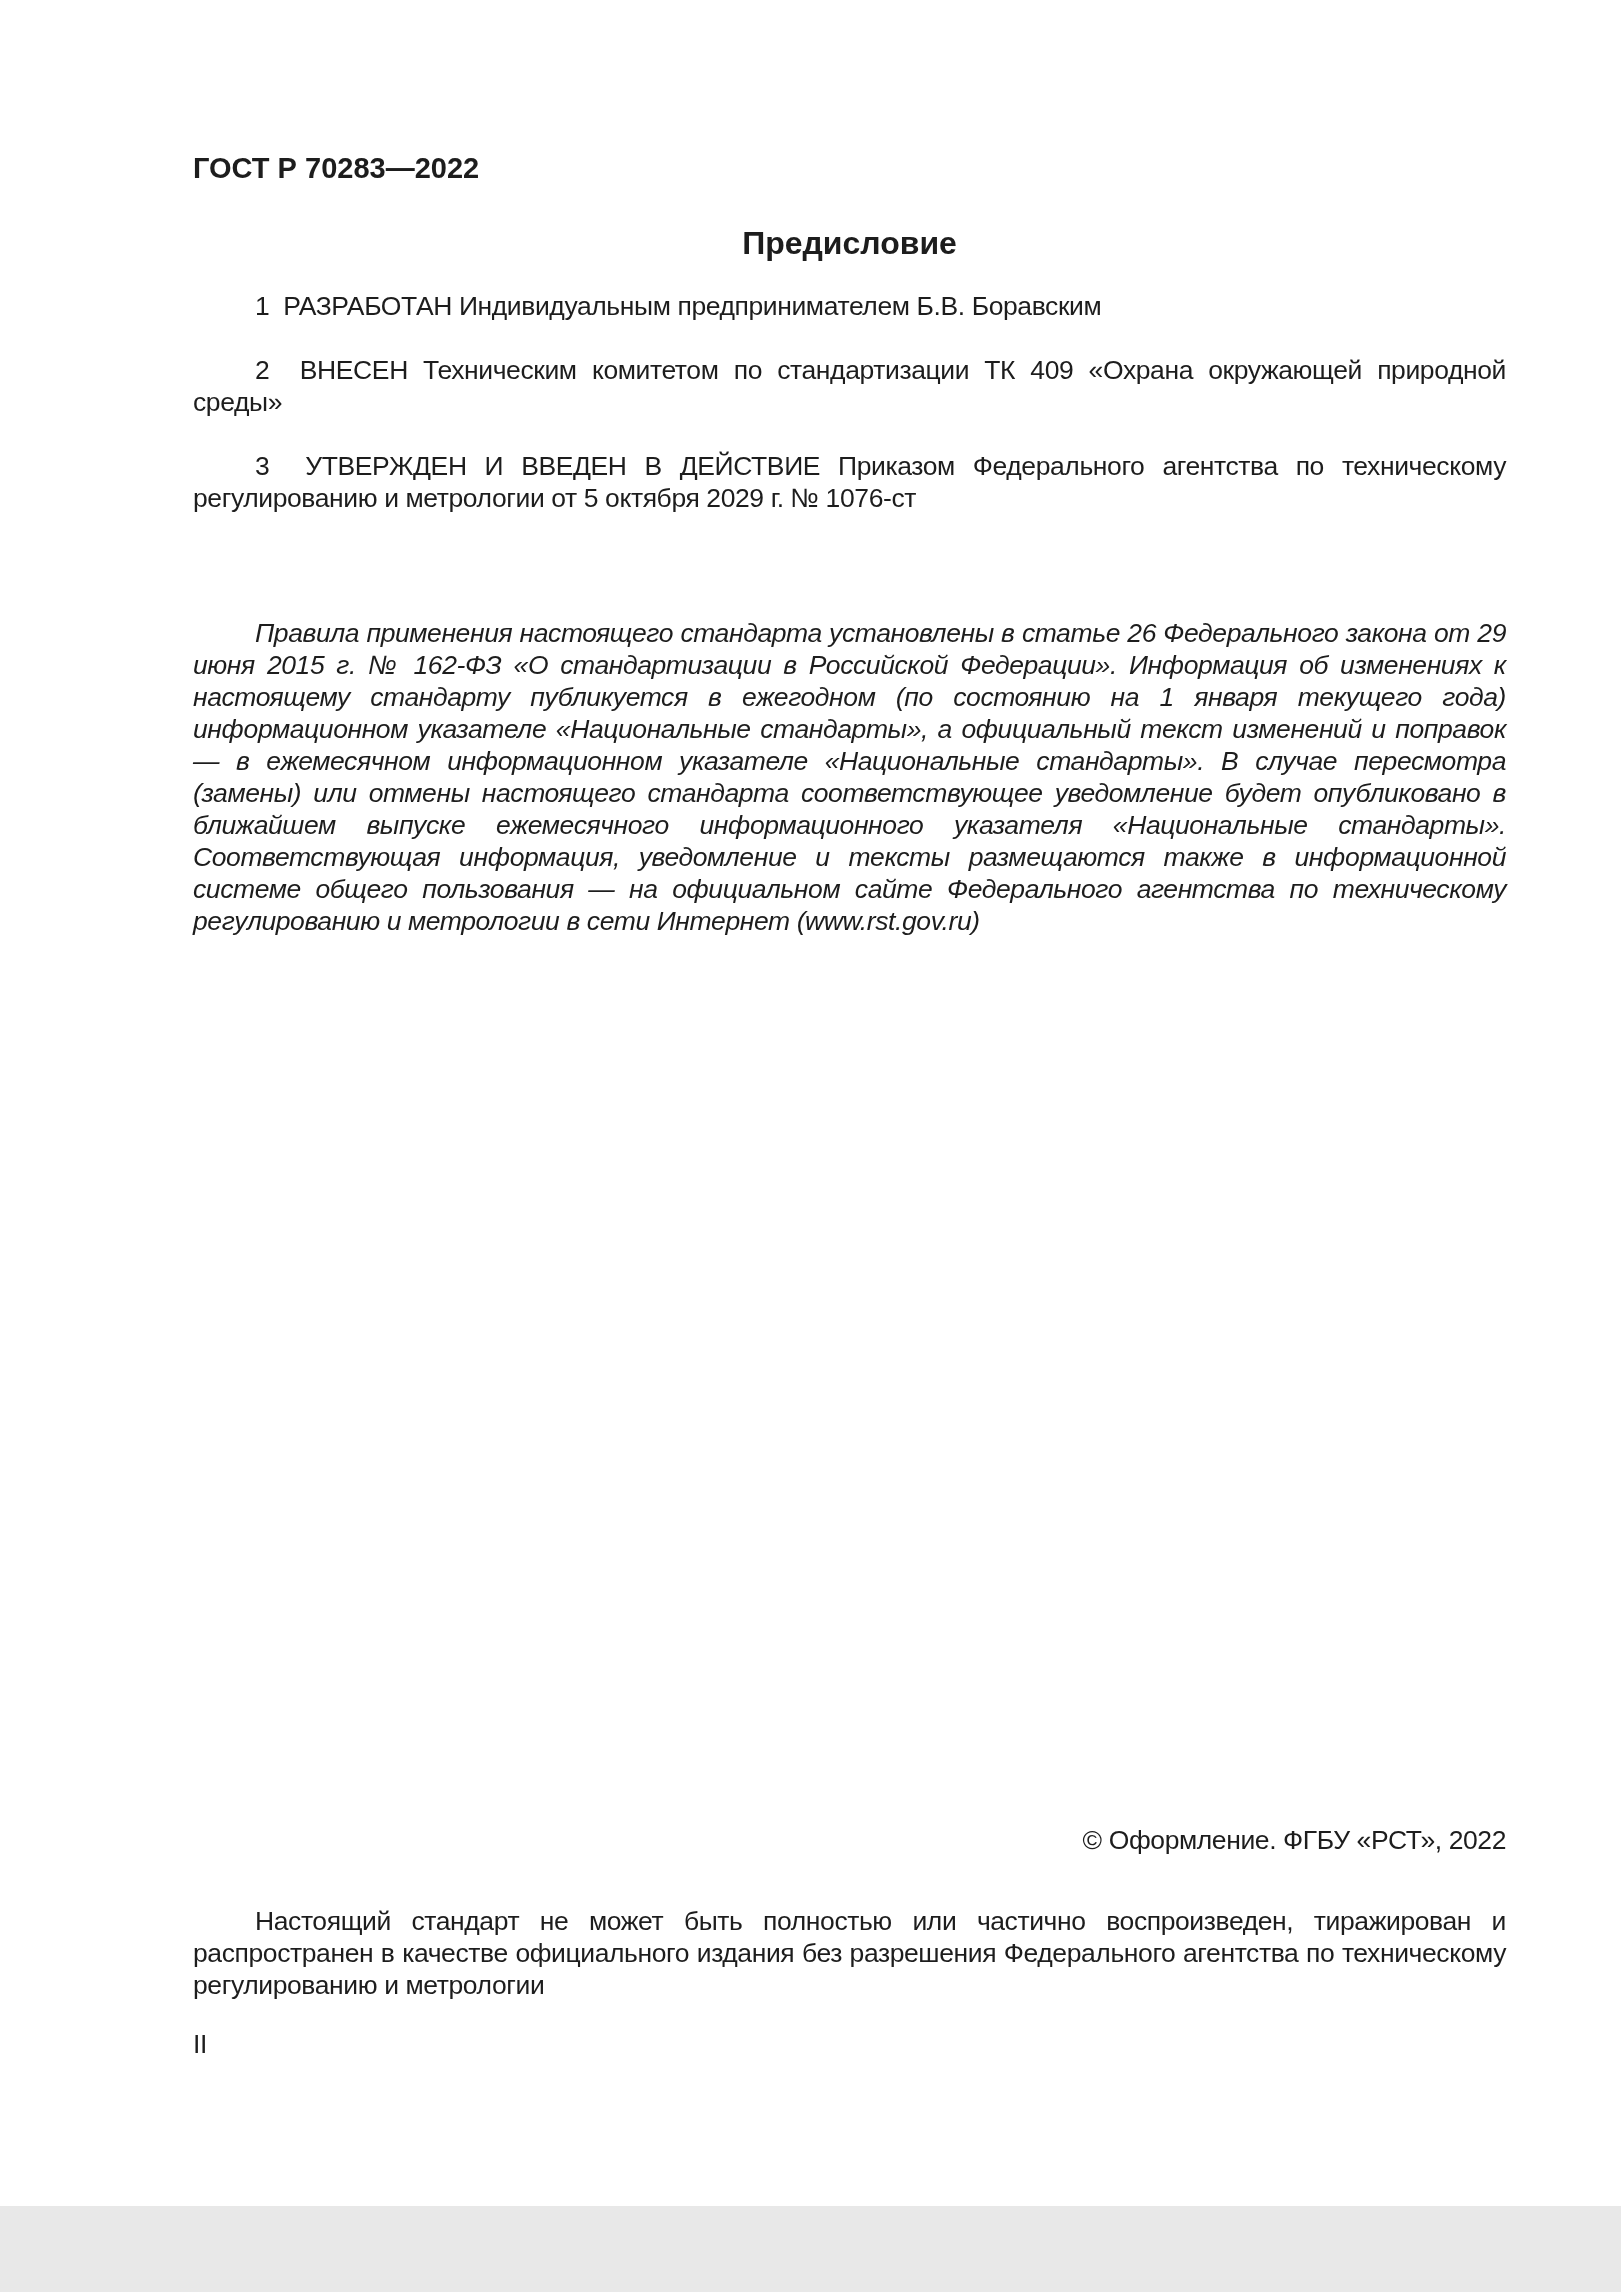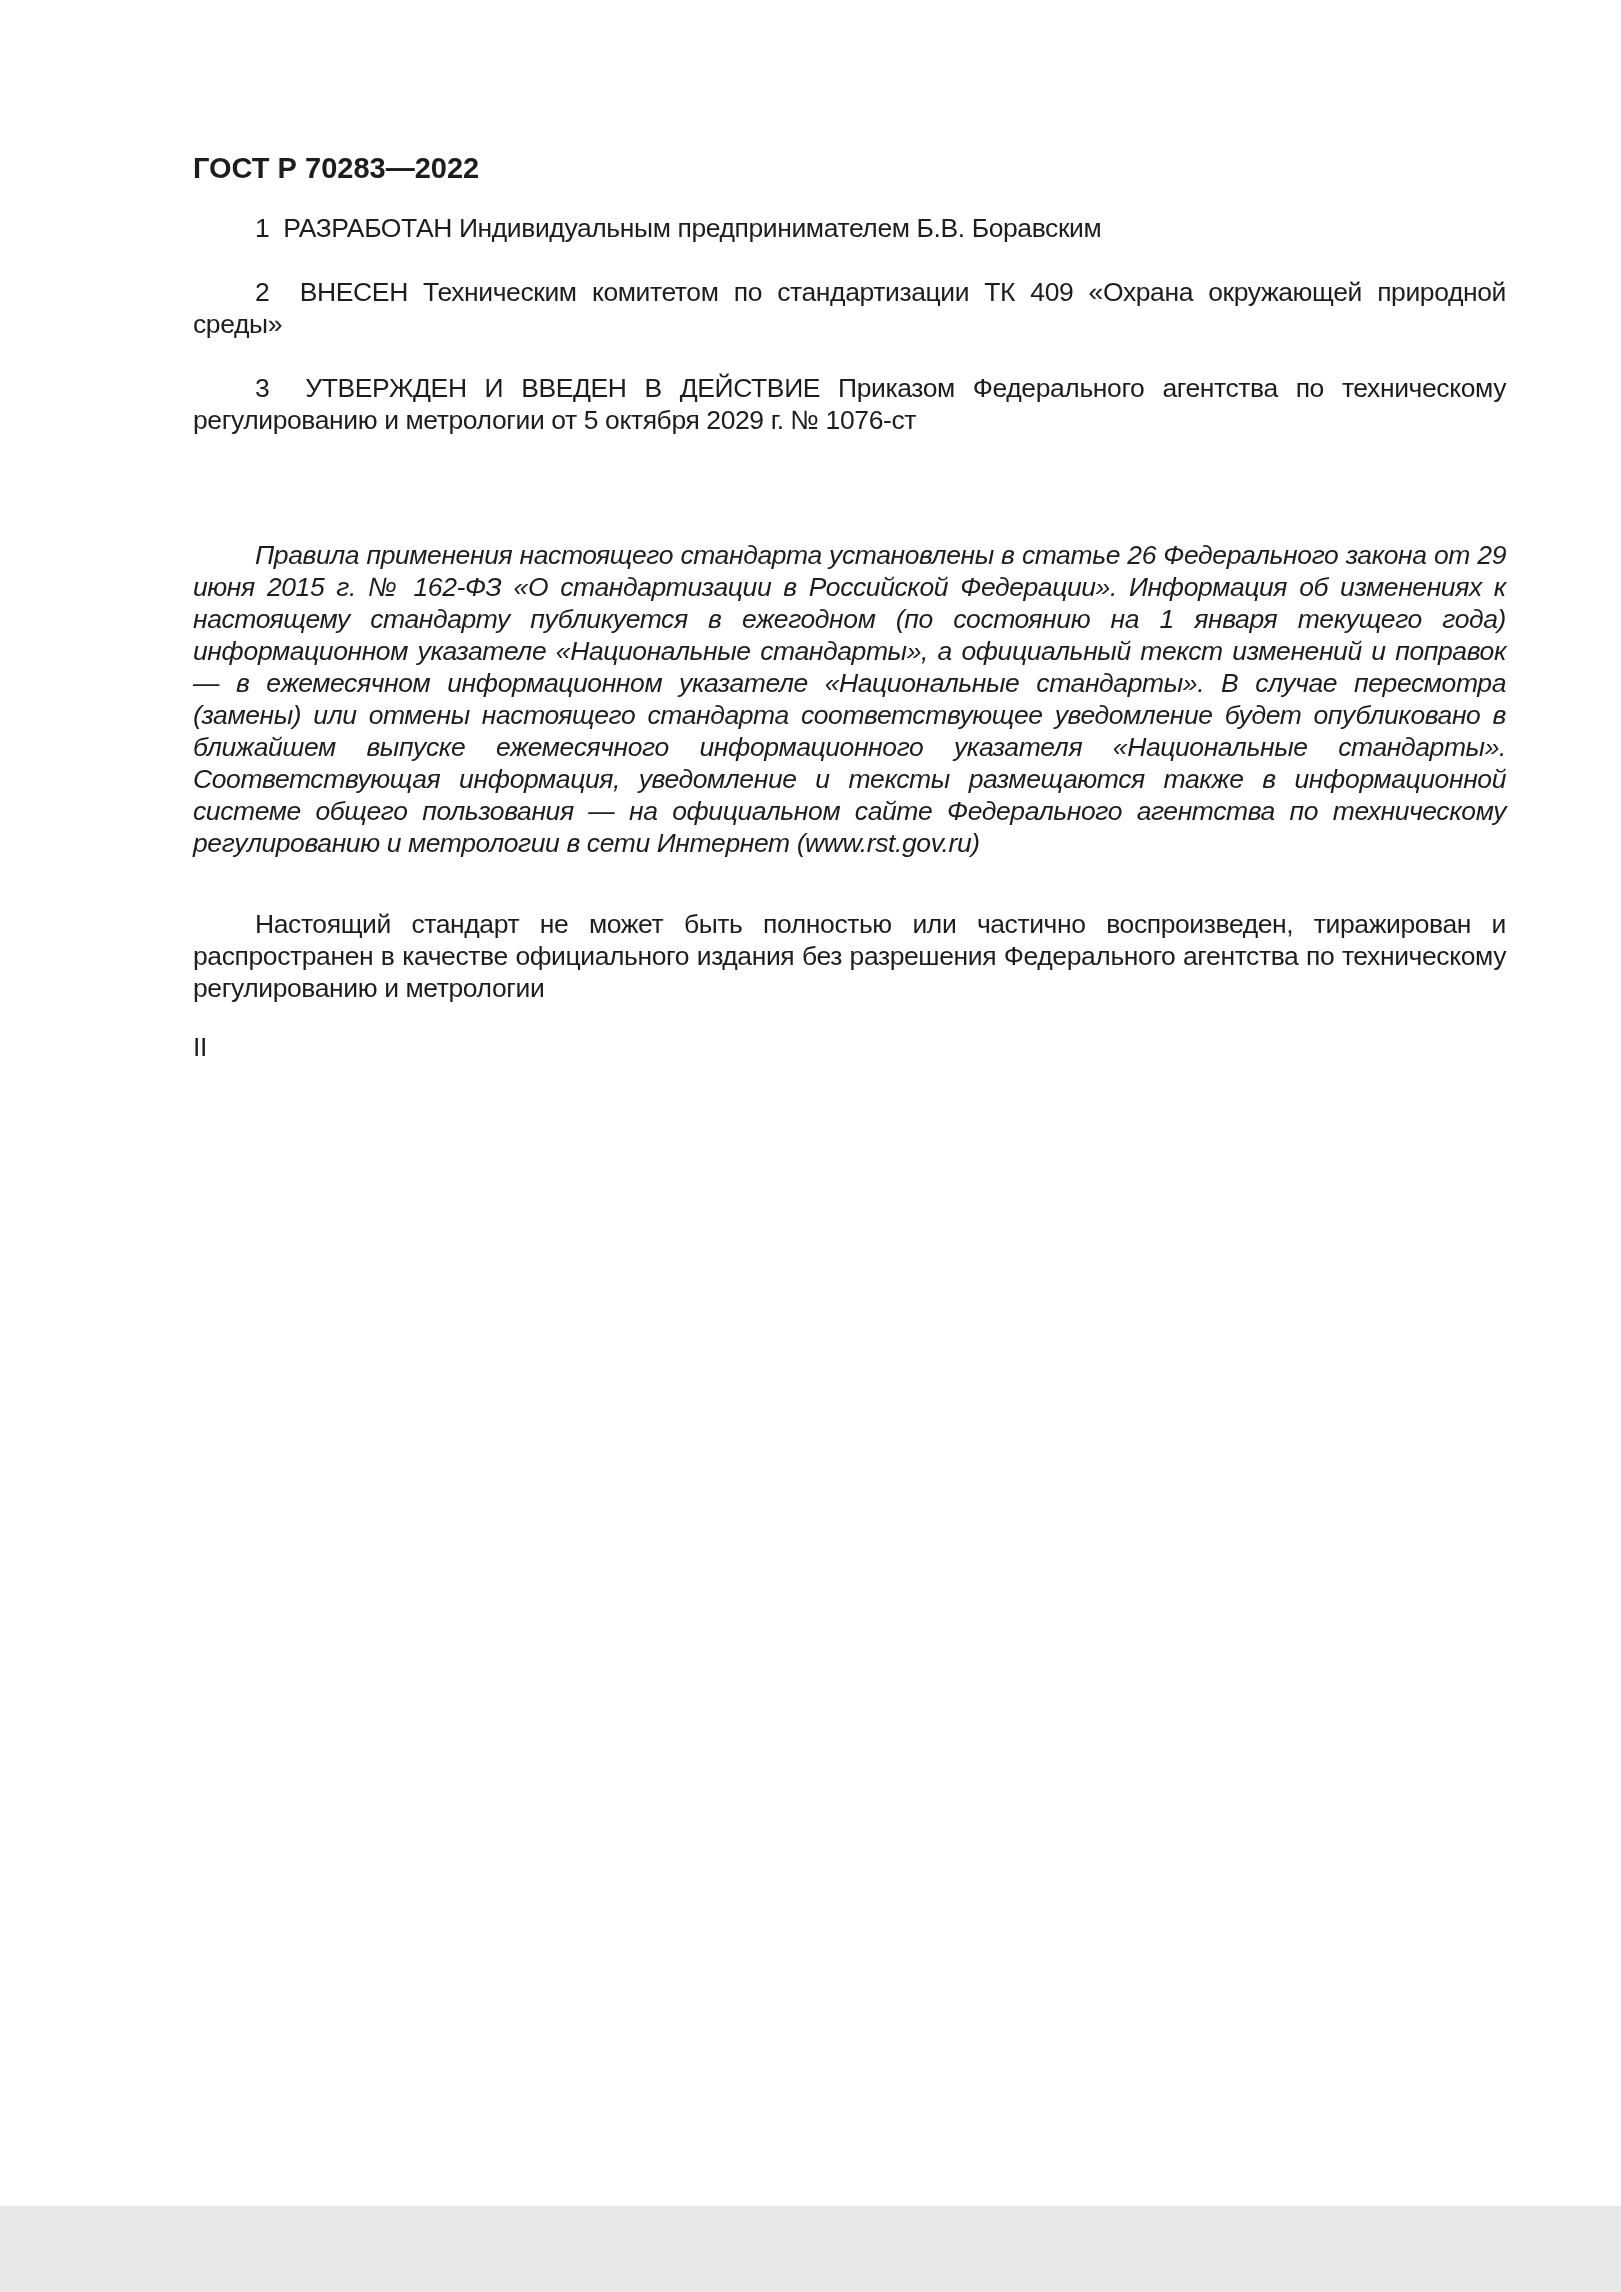--- a/index.html
+++ b/index.html
@@ -64,28 +64,30 @@
     margin-top: 27px;
   }
 </style>
 </head>
 <body>
 
 <div class="page">
 
   <div class="doc-code">ГОСТ Р 70283—2022</div>
 
+  <div class="section-title">Предисловие</div>
 
   <div class="foreword body-text">
     <p class="item">1  РАЗРАБОТАН Индивидуальным предпринимателем Б.В. Боравским</p>
     <p class="item">2  ВНЕСЕН Техническим комитетом по стандартизации ТК 409 «Охрана окружающей природной среды»</p>
     <p class="item">3  УТВЕРЖДЕН И ВВЕДЕН В ДЕЙСТВИЕ Приказом Федерального агентства по техническому регулированию и метрологии от 5 октября 2029 г. № 1076-ст</p>
   </div>
 
   <p class="legal-notice body-text">Правила применения настоящего стандарта установлены в статье 26 Федерального закона от 29 июня 2015 г. № 162-ФЗ «О стандартизации в Российской Федерации». Информация об изменениях к настоящему стандарту публикуется в ежегодном (по состоянию на 1 января текущего года) информационном указателе «Национальные стандарты», а официальный текст изменений и поправок — в ежемесячном информационном указателе «Национальные стандарты». В случае пересмотра (замены) или отмены настоящего стандарта соответствующее уведомление будет опубликовано в ближайшем выпуске ежемесячного информационного указателя «Национальные стандарты». Соответствующая информация, уведомление и тексты размещаются также в информационной системе общего пользования — на официальном сайте Федерального агентства по техническому регулированию и метрологии в сети Интернет (www.rst.gov.ru)</p>
 
+  <div class="copyright-line body-text">© Оформление. ФГБУ «РСТ», 2022</div>
 
   <p class="repro-notice body-text">Настоящий стандарт не может быть полностью или частично воспроизведен, тиражирован и распространен в качестве официального издания без разрешения Федерального агентства по техническому регулированию и метрологии</p>
 
   <div class="page-number body-text">II</div>
 
 </div>
 
 
 </body></html>

